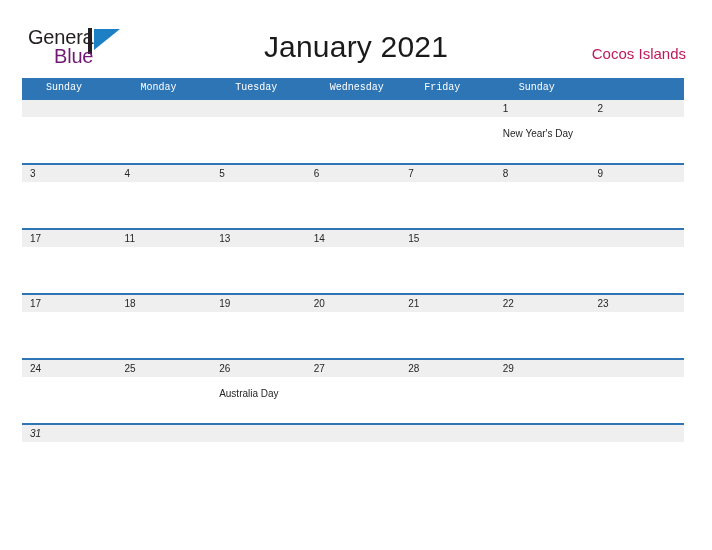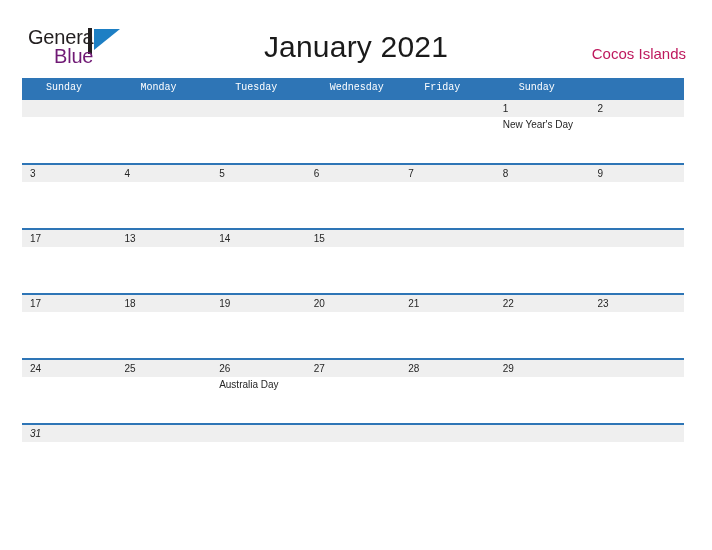--- a/index.html
+++ b/index.html
@@ -135,21 +135,21 @@
     line-height: 17px;
     height: 17px;
     color: #262626;
     font-family: "Liberation Sans", sans-serif;
   }
   .day-event {
     position: relative;
     display: block;
     font-size: 10px;
     line-height: 14px;
-    margin-top: 1px;
+    margin-top: 10px;
     color: #262626;
     font-family: "Liberation Sans", sans-serif;
   }
   .week-row.last {
     height: 40px;
     font-style: italic;
   }
 </style>
 </head>
 <body>
@@ -253,20 +253,24 @@
   </div>
 
   <div class="week-row">
     <div class="band"></div>
     <div class="week-cells">
       <div class="day-cell">
           <span class="day-num">17</span>
           <span class="day-event"></span>
         </div>
       <div class="day-cell">
+          <span class="day-num">11</span>
+          <span class="day-event"></span>
+        </div>
+      <div class="day-cell">
           <span class="day-num">13</span>
           <span class="day-event"></span>
         </div>
       <div class="day-cell">
           <span class="day-num">14</span>
           <span class="day-event"></span>
         </div>
       <div class="day-cell">
           <span class="day-num">15</span>
           <span class="day-event"></span>

